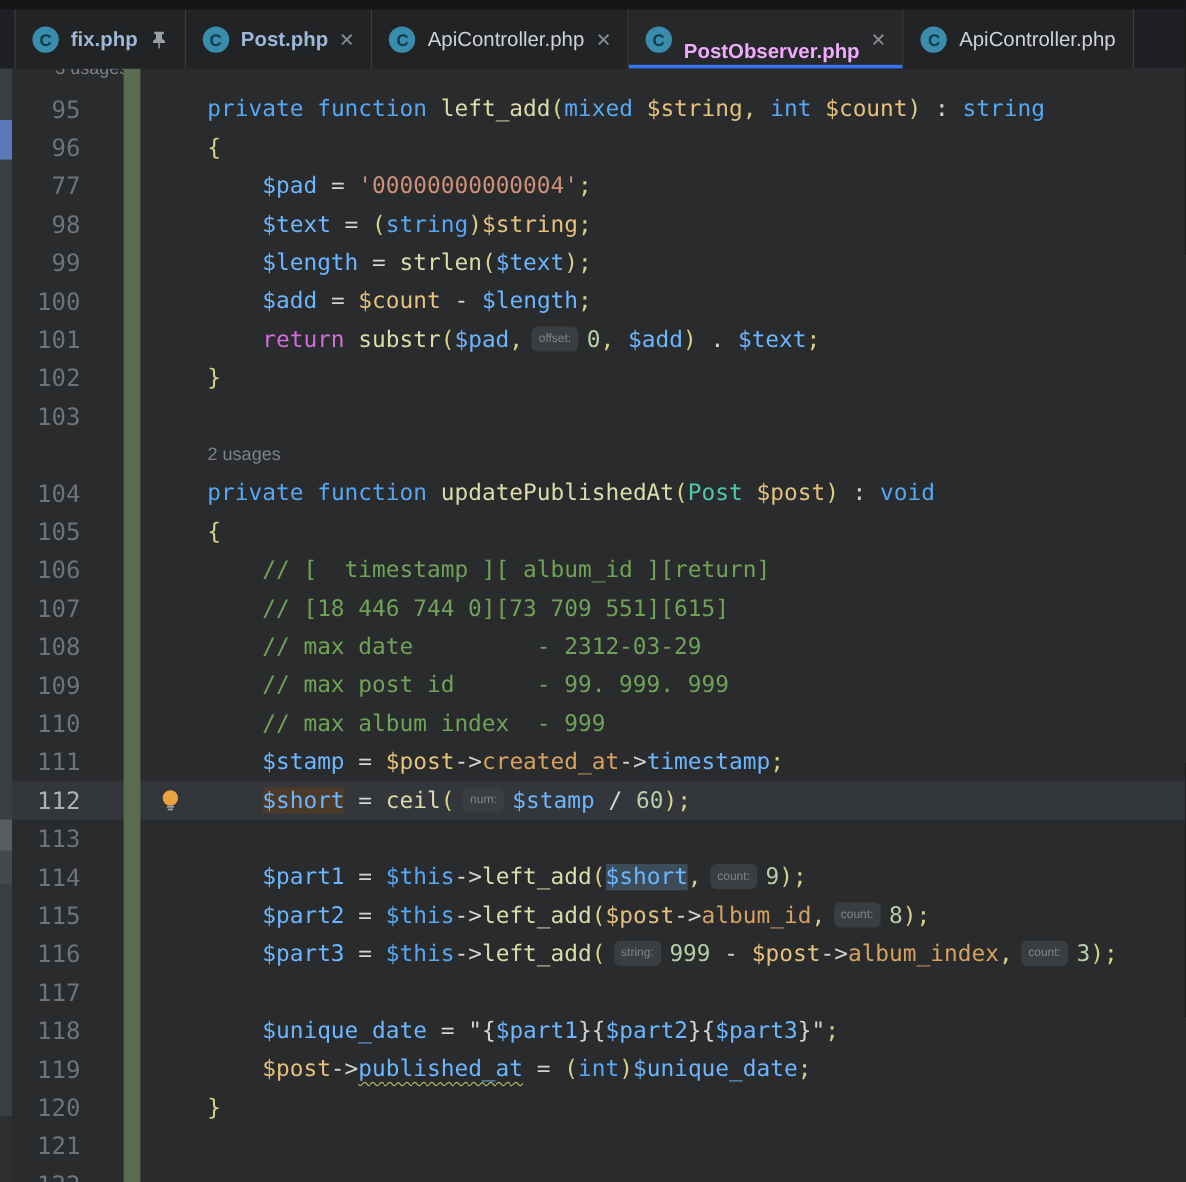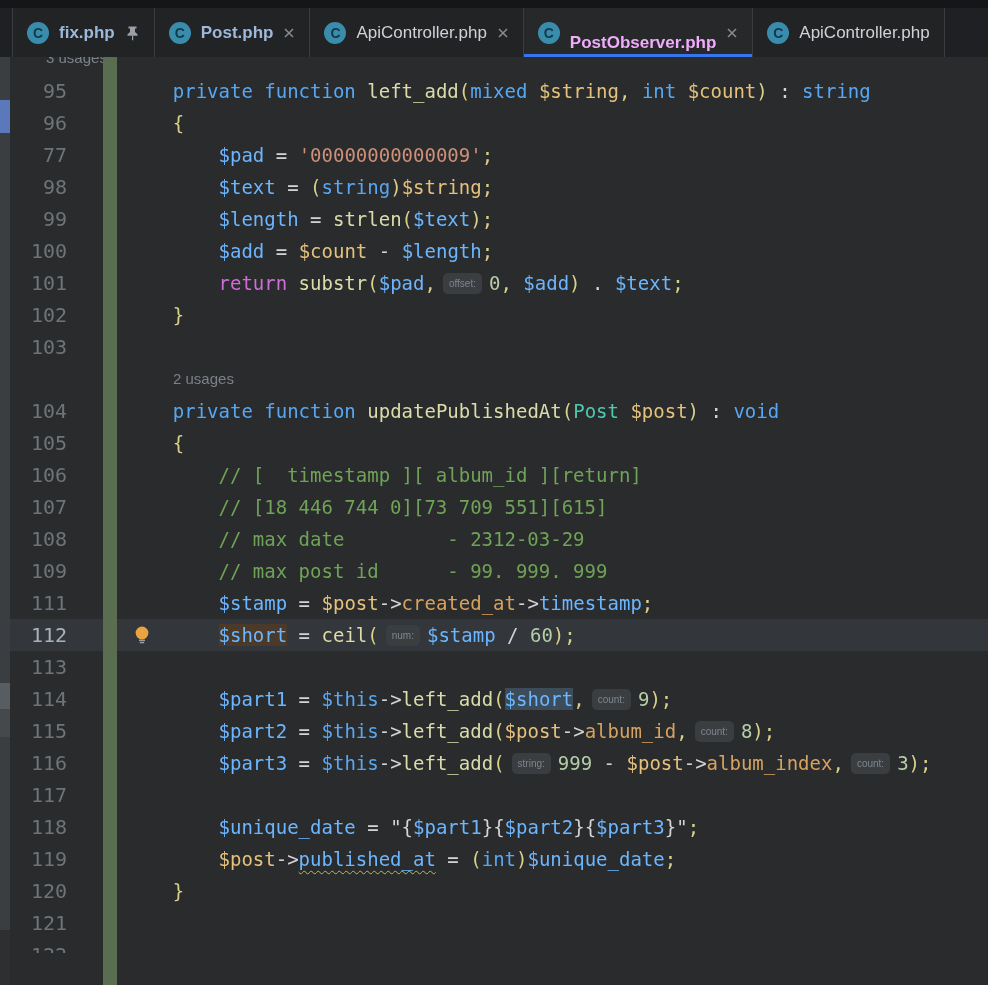--- a/index.html
+++ b/index.html
@@ -134,21 +134,21 @@
       <div class="mk mk-bottom"></div>
     </div>
     <div class="vcs-band"></div>
     <div class="rows" id="rows">
         <div class="row partial-top"><span class="ln"></span><span class="gut"></span><span class="usg">3 usages</span></div>
         <div class="row"><span class="ln">95</span><span class="gut"><svg class="fold" width="13" height="16" viewBox="0 0 13 16">
               <path d="M1 1 h11 v8 l-5.5 6 L1 9 Z" fill="#313335" stroke="#878e94" stroke-width="1.2"></path>
               <line x1="4" y1="5" x2="9" y2="5" stroke="#878e94" stroke-width="1.2"></line>
             </svg></span><span class="code"><span class="c-op">    </span><span class="c-kw">private</span><span class="c-op"> </span><span class="c-kw">function</span><span class="c-op"> </span><span class="c-fn">left_add</span><span class="c-pu">(</span><span class="c-kw">mixed</span><span class="c-op"> </span><span class="c-pm">$string</span><span class="c-pu">,</span><span class="c-op"> </span><span class="c-kw">int</span><span class="c-op"> </span><span class="c-pm">$count</span><span class="c-pu">)</span><span class="c-op"> </span><span class="c-op">:</span><span class="c-op"> </span><span class="c-kw">string</span></span></div>
         <div class="row"><span class="ln">96</span><span class="gut"></span><span class="code"><span class="c-op">    </span><span class="c-pu">{</span></span></div>
-        <div class="row"><span class="ln">77</span><span class="gut"></span><span class="code"><span class="c-op">        </span><span class="c-var">$pad</span><span class="c-op"> </span><span class="c-op">=</span><span class="c-op"> </span><span class="c-st">'00000000000009'</span><span class="c-pu">;</span></span></div>
+        <div class="row"><span class="ln">77</span><span class="gut"></span><span class="code"><span class="c-op">        </span><span class="c-var">$pad</span><span class="c-op"> </span><span class="c-op">=</span><span class="c-op"> </span><span class="c-st">'00000000000004'</span><span class="c-pu">;</span></span></div>
         <div class="row"><span class="ln">98</span><span class="gut"></span><span class="code"><span class="c-op">        </span><span class="c-var">$text</span><span class="c-op"> </span><span class="c-op">=</span><span class="c-op"> </span><span class="c-pu">(</span><span class="c-kw">string</span><span class="c-pu">)</span><span class="c-pm">$string</span><span class="c-pu">;</span></span></div>
         <div class="row"><span class="ln">99</span><span class="gut"></span><span class="code"><span class="c-op">        </span><span class="c-var">$length</span><span class="c-op"> </span><span class="c-op">=</span><span class="c-op"> </span><span class="c-fn">strlen</span><span class="c-pu">(</span><span class="c-var">$text</span><span class="c-pu">)</span><span class="c-pu">;</span></span></div>
         <div class="row"><span class="ln">100</span><span class="gut"></span><span class="code"><span class="c-op">        </span><span class="c-var">$add</span><span class="c-op"> </span><span class="c-op">=</span><span class="c-op"> </span><span class="c-pm">$count</span><span class="c-op"> </span><span class="c-op">-</span><span class="c-op"> </span><span class="c-var">$length</span><span class="c-pu">;</span></span></div>
         <div class="row"><span class="ln">101</span><span class="gut"></span><span class="code"><span class="c-op">        </span><span class="c-rt">return</span><span class="c-op"> </span><span class="c-fn">substr</span><span class="c-pu">(</span><span class="c-var">$pad</span><span class="c-pu">,</span><span class="hint">offset:</span><span class="c-nm">0</span><span class="c-pu">,</span><span class="c-op"> </span><span class="c-var">$add</span><span class="c-pu">)</span><span class="c-op"> </span><span class="c-op">.</span><span class="c-op"> </span><span class="c-var">$text</span><span class="c-pu">;</span></span></div>
         <div class="row"><span class="ln">102</span><span class="gut"><svg class="fold" width="13" height="16" viewBox="0 0 13 16">
               <path d="M1 7 L6.5 1 L12 7 v8 H1 Z" fill="#313335" stroke="#878e94" stroke-width="1.2"></path>
               <line x1="4" y1="10" x2="9" y2="10" stroke="#878e94" stroke-width="1.2"></line>
             </svg></span><span class="code"><span class="c-op">    </span><span class="c-pu">}</span></span></div>
         <div class="row"><span class="ln">103</span><span class="gut"></span><span class="code"></span></div>
         <div class="row"><span class="ln"></span><span class="gut"></span><span class="usg">2 usages</span></div>
@@ -157,20 +157,24 @@
               <line x1="4" y1="5" x2="9" y2="5" stroke="#878e94" stroke-width="1.2"></line>
             </svg></span><span class="code"><span class="c-op">    </span><span class="c-kw">private</span><span class="c-op"> </span><span class="c-kw">function</span><span class="c-op"> </span><span class="c-fn">updatePublishedAt</span><span class="c-pu">(</span><span class="c-cls">Post</span><span class="c-op"> </span><span class="c-pm">$post</span><span class="c-pu">)</span><span class="c-op"> </span><span class="c-op">:</span><span class="c-op"> </span><span class="c-kw">void</span></span></div>
         <div class="row"><span class="ln">105</span><span class="gut"></span><span class="code"><span class="c-op">    </span><span class="c-pu">{</span></span></div>
         <div class="row"><span class="ln">106</span><span class="gut"><svg class="fold" width="13" height="16" viewBox="0 0 13 16">
               <path d="M1 1 h11 v8 l-5.5 6 L1 9 Z" fill="#313335" stroke="#878e94" stroke-width="1.2"></path>
               <line x1="4" y1="5" x2="9" y2="5" stroke="#878e94" stroke-width="1.2"></line>
             </svg></span><span class="code"><span class="c-op">        </span><span class="c-cm">// [  timestamp ][ album_id ][return]</span></span></div>
         <div class="row"><span class="ln">107</span><span class="gut"></span><span class="code"><span class="c-op">        </span><span class="c-cm">// [18 446 744 0][73 709 551][615]</span></span></div>
         <div class="row"><span class="ln">108</span><span class="gut"></span><span class="code"><span class="c-op">        </span><span class="c-cm">// max date         - 2312-03-29</span></span></div>
         <div class="row"><span class="ln">109</span><span class="gut"></span><span class="code"><span class="c-op">        </span><span class="c-cm">// max post id      - 99. 999. 999</span></span></div>
+        <div class="row"><span class="ln">110</span><span class="gut"><svg class="fold" width="13" height="16" viewBox="0 0 13 16">
+              <path d="M1 7 L6.5 1 L12 7 v8 H1 Z" fill="#313335" stroke="#878e94" stroke-width="1.2"></path>
+              <line x1="4" y1="10" x2="9" y2="10" stroke="#878e94" stroke-width="1.2"></line>
+            </svg></span><span class="code"><span class="c-op">        </span><span class="c-cm">// max album index  - 999</span></span></div>
         <div class="row"><span class="ln">111</span><span class="gut"></span><span class="code"><span class="c-op">        </span><span class="c-var">$stamp</span><span class="c-op"> </span><span class="c-op">=</span><span class="c-op"> </span><span class="c-pm">$post</span><span class="c-op">-&gt;</span><span class="c-pr">created_at</span><span class="c-op">-&gt;</span><span class="c-var">timestamp</span><span class="c-pu">;</span></span></div>
         <div class="row caret"><span class="ln">112</span><span class="gut"><svg class="bulbi" width="18" height="20" viewBox="0 0 18 20">
               <circle cx="9" cy="8" r="6.4" fill="#e9a33f"></circle>
               <rect x="6" y="14.6" width="6" height="1.5" fill="#9aa0a6"></rect>
               <rect x="6.8" y="16.8" width="4.4" height="1.5" fill="#9aa0a6"></rect>
             </svg></span><span class="code"><span class="c-op">        </span><span class="c-var hl-w">$short</span><span class="c-op"> </span><span class="c-op">=</span><span class="c-op"> </span><span class="c-fn">ceil</span><span class="c-pu">(</span><span class="hint">num:</span><span class="c-var">$stamp</span><span class="c-op"> </span><span class="c-op">/</span><span class="c-op"> </span><span class="c-nm">60</span><span class="c-pu">)</span><span class="c-pu">;</span></span></div>
         <div class="row"><span class="ln">113</span><span class="gut"></span><span class="code"></span></div>
         <div class="row"><span class="ln">114</span><span class="gut"></span><span class="code"><span class="c-op">        </span><span class="c-var">$part1</span><span class="c-op"> </span><span class="c-op">=</span><span class="c-op"> </span><span class="c-kw">$this</span><span class="c-op">-&gt;</span><span class="c-fn">left_add</span><span class="c-pu">(</span><span class="c-var hl-r">$short</span><span class="c-pu">,</span><span class="hint">count:</span><span class="c-nm">9</span><span class="c-pu">)</span><span class="c-pu">;</span></span></div>
         <div class="row"><span class="ln">115</span><span class="gut"></span><span class="code"><span class="c-op">        </span><span class="c-var">$part2</span><span class="c-op"> </span><span class="c-op">=</span><span class="c-op"> </span><span class="c-kw">$this</span><span class="c-op">-&gt;</span><span class="c-fn">left_add</span><span class="c-pu">(</span><span class="c-pm">$post</span><span class="c-op">-&gt;</span><span class="c-pr">album_id</span><span class="c-pu">,</span><span class="hint">count:</span><span class="c-nm">8</span><span class="c-pu">)</span><span class="c-pu">;</span></span></div>
         <div class="row"><span class="ln">116</span><span class="gut"></span><span class="code"><span class="c-op">        </span><span class="c-var">$part3</span><span class="c-op"> </span><span class="c-op">=</span><span class="c-op"> </span><span class="c-kw">$this</span><span class="c-op">-&gt;</span><span class="c-fn">left_add</span><span class="c-pu">(</span><span class="hint">string:</span><span class="c-nm">999</span><span class="c-op"> </span><span class="c-op">-</span><span class="c-op"> </span><span class="c-pm">$post</span><span class="c-op">-&gt;</span><span class="c-pr">album_index</span><span class="c-pu">,</span><span class="hint">count:</span><span class="c-nm">3</span><span class="c-pu">)</span><span class="c-pu">;</span></span></div>

